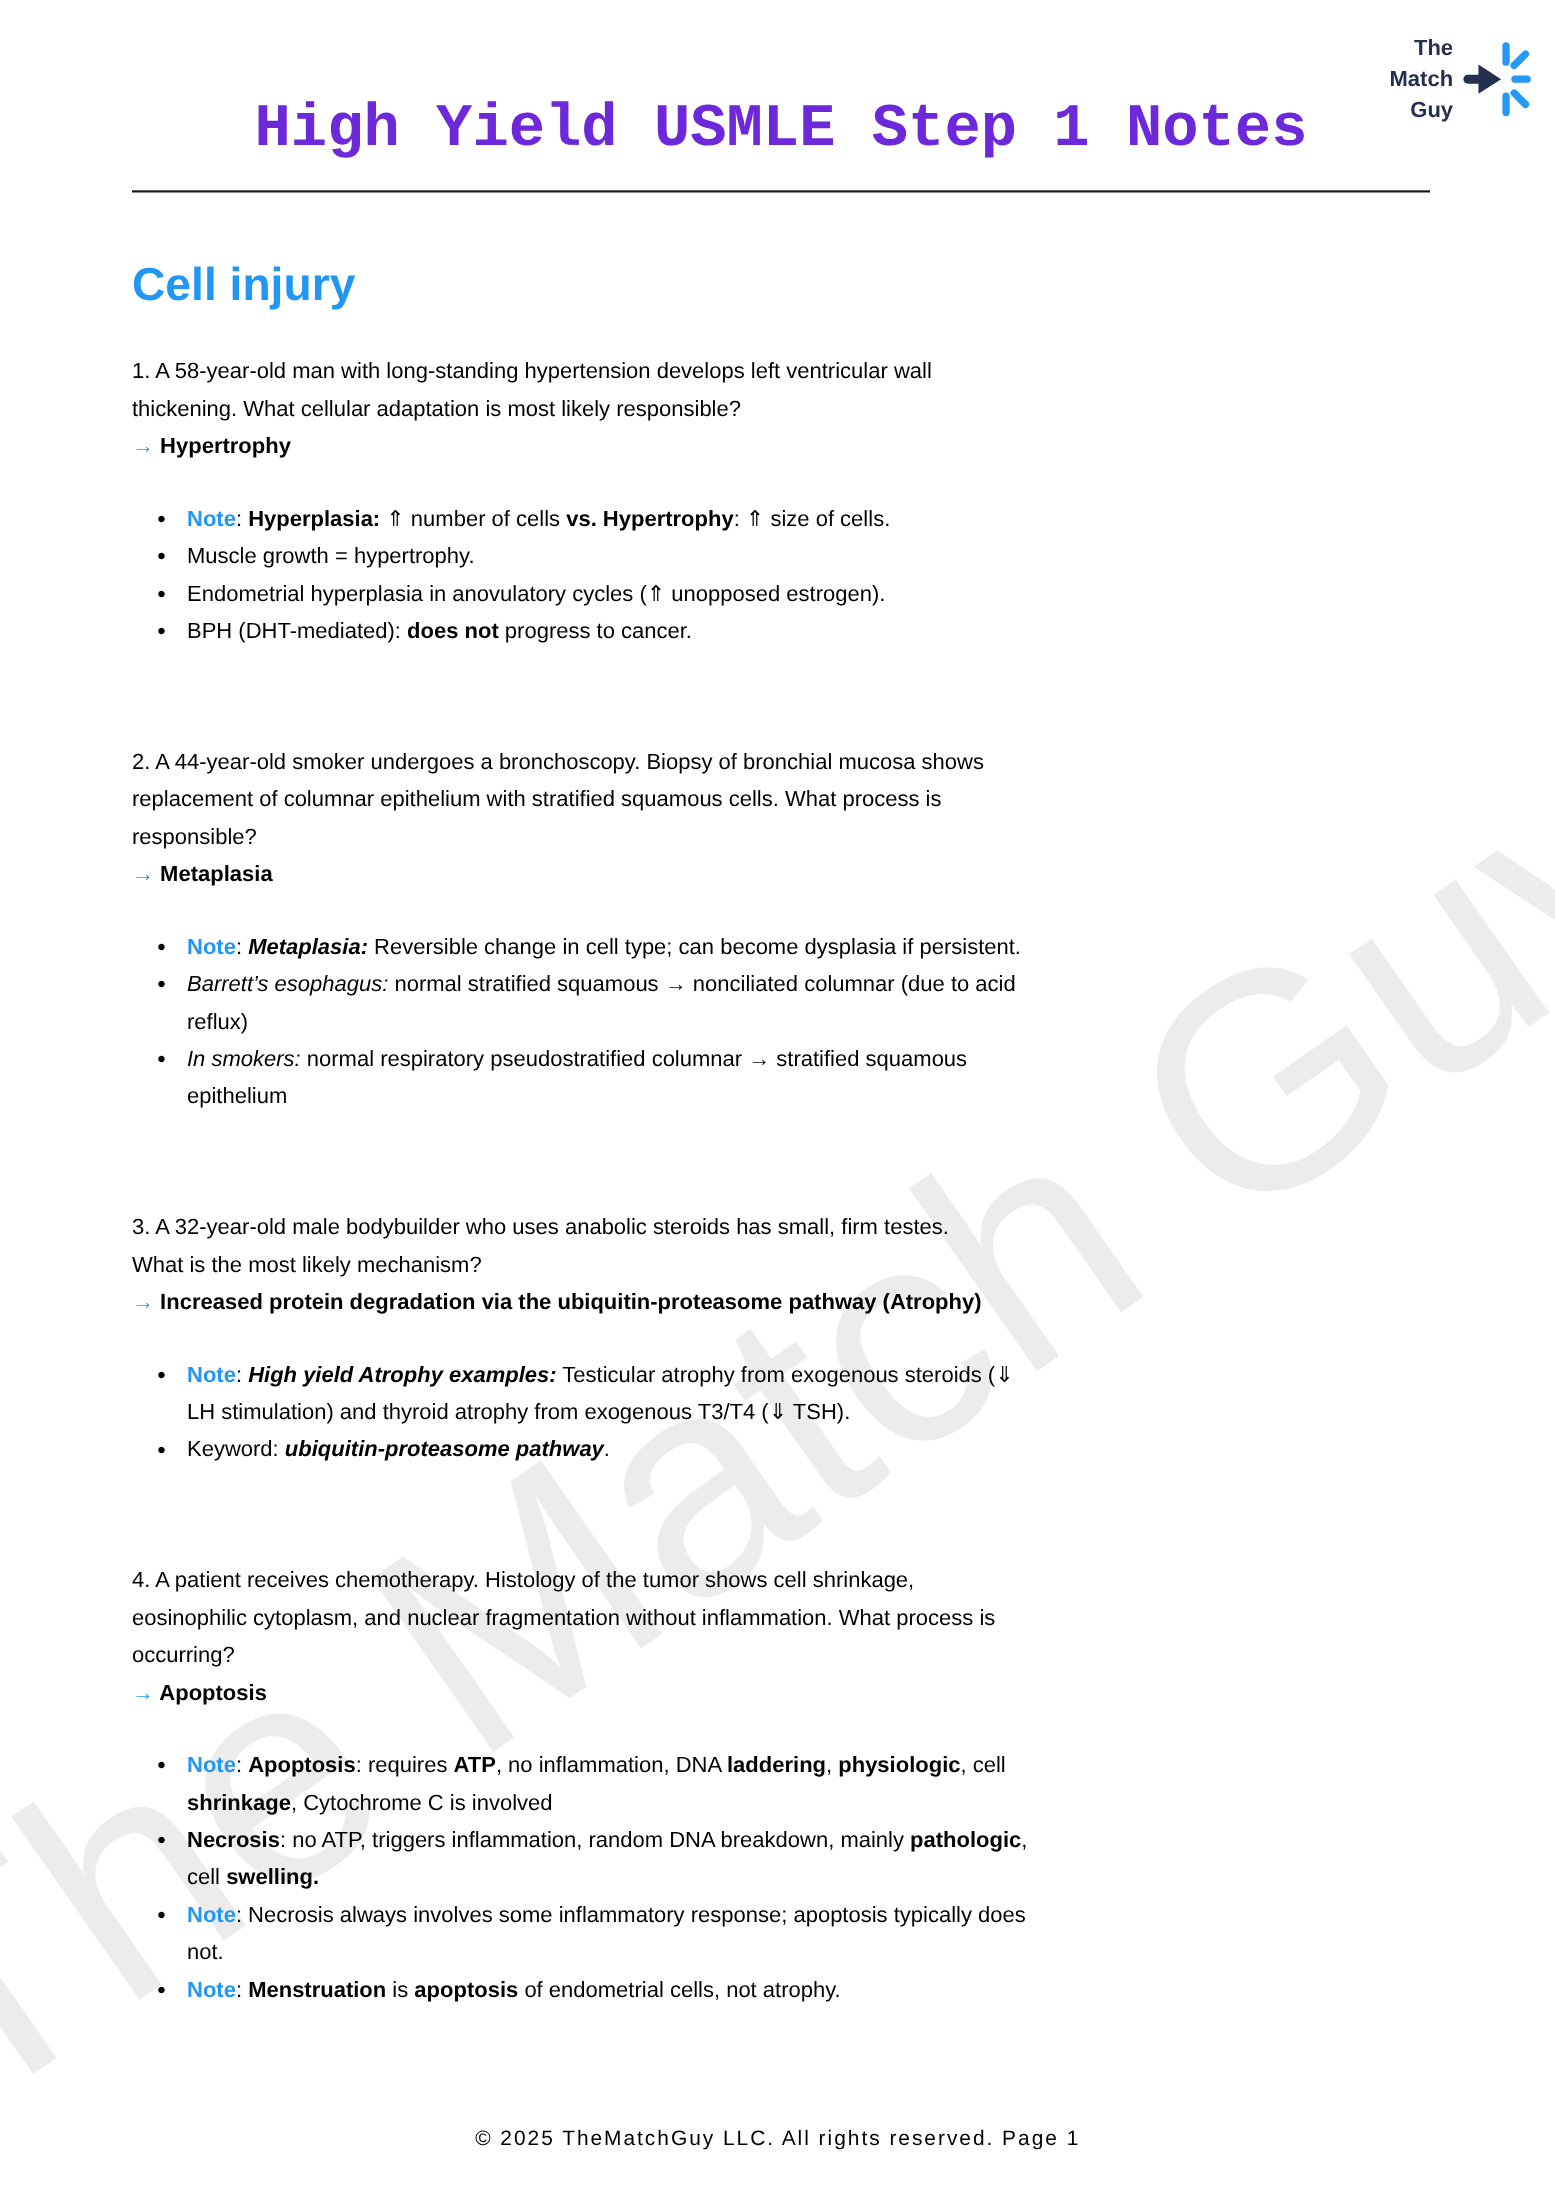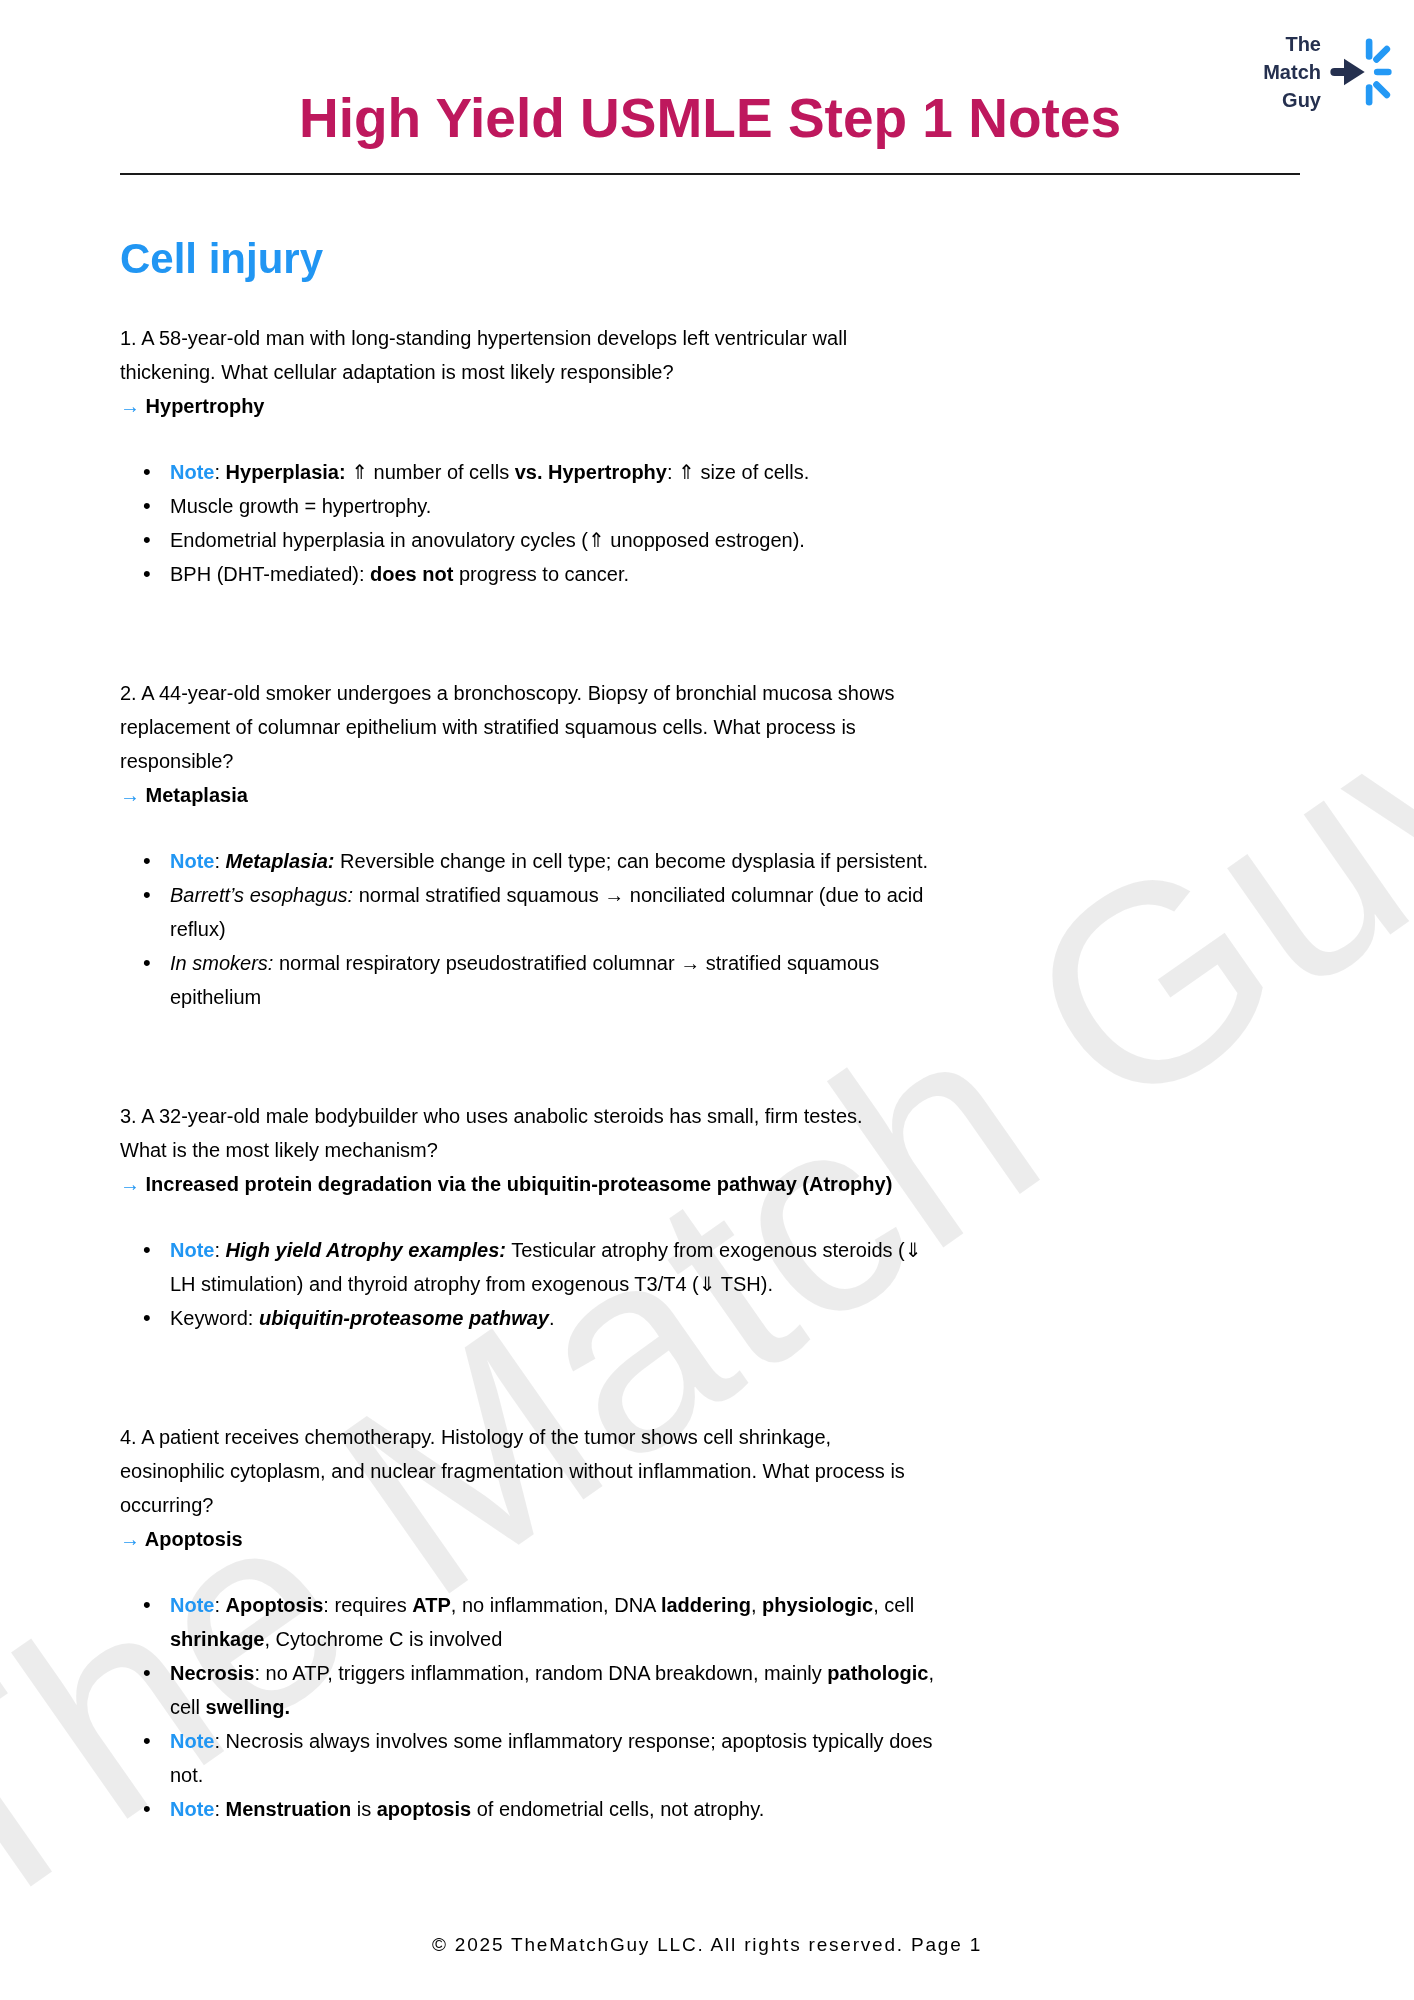--- a/index.html
+++ b/index.html
@@ -10,21 +10,21 @@
     --blue:#2196F3;--navy:#25304F;--logo-blue:#2499F5;
   }
   .watermark{
     position:absolute;left:700px;top:1300px;
     transform:translate(-50%,-50%) rotate(-35deg);
     font-size:280px;font-weight:400;color:#878787;opacity:.15;
     white-space:nowrap;z-index:0;pointer-events:none;
   }
   .content{position:relative;z-index:1;padding:60px 114px 0 120px;}
   .doc-title{font-size:52px;font-weight:bold;color:var(--blue);text-align:center;line-height:1.15;}
-  .doc-subtitle{font-size:55px;font-weight:bold;color:#be185d;text-align:center;line-height:1.1;margin-top:28px;}
+  .doc-subtitle{font-size:55px;font-weight:bold;color:#6d28d9;text-align:center;line-height:1.1;margin-top:28px;font-family:Liberation Mono, monospace;}
   .rule{border:none;border-top:2px solid #1a1a1a;margin:24px 0 0 0;}
   .section-heading{font-size:42px;font-weight:bold;color:var(--blue);line-height:1.15;margin-top:60px;}
   .question-block{margin-top:38px;font-size:20px;line-height:34px;}
   .question-block + .question-block{margin-top:85px;}
   .question-text{white-space:pre-line;}
   .answer-line{font-weight:bold;}
   .answer-line .arrow{color:var(--blue);font-weight:bold;}
   .bullets{list-style:none;margin:32px 0 0 0;padding:0 0 0 50px;}
   .bullets li{position:relative;white-space:pre-line;margin:0;}
   .bullets li::before{content:"\2022";position:absolute;left:-27px;top:0;font-size:22px;}

